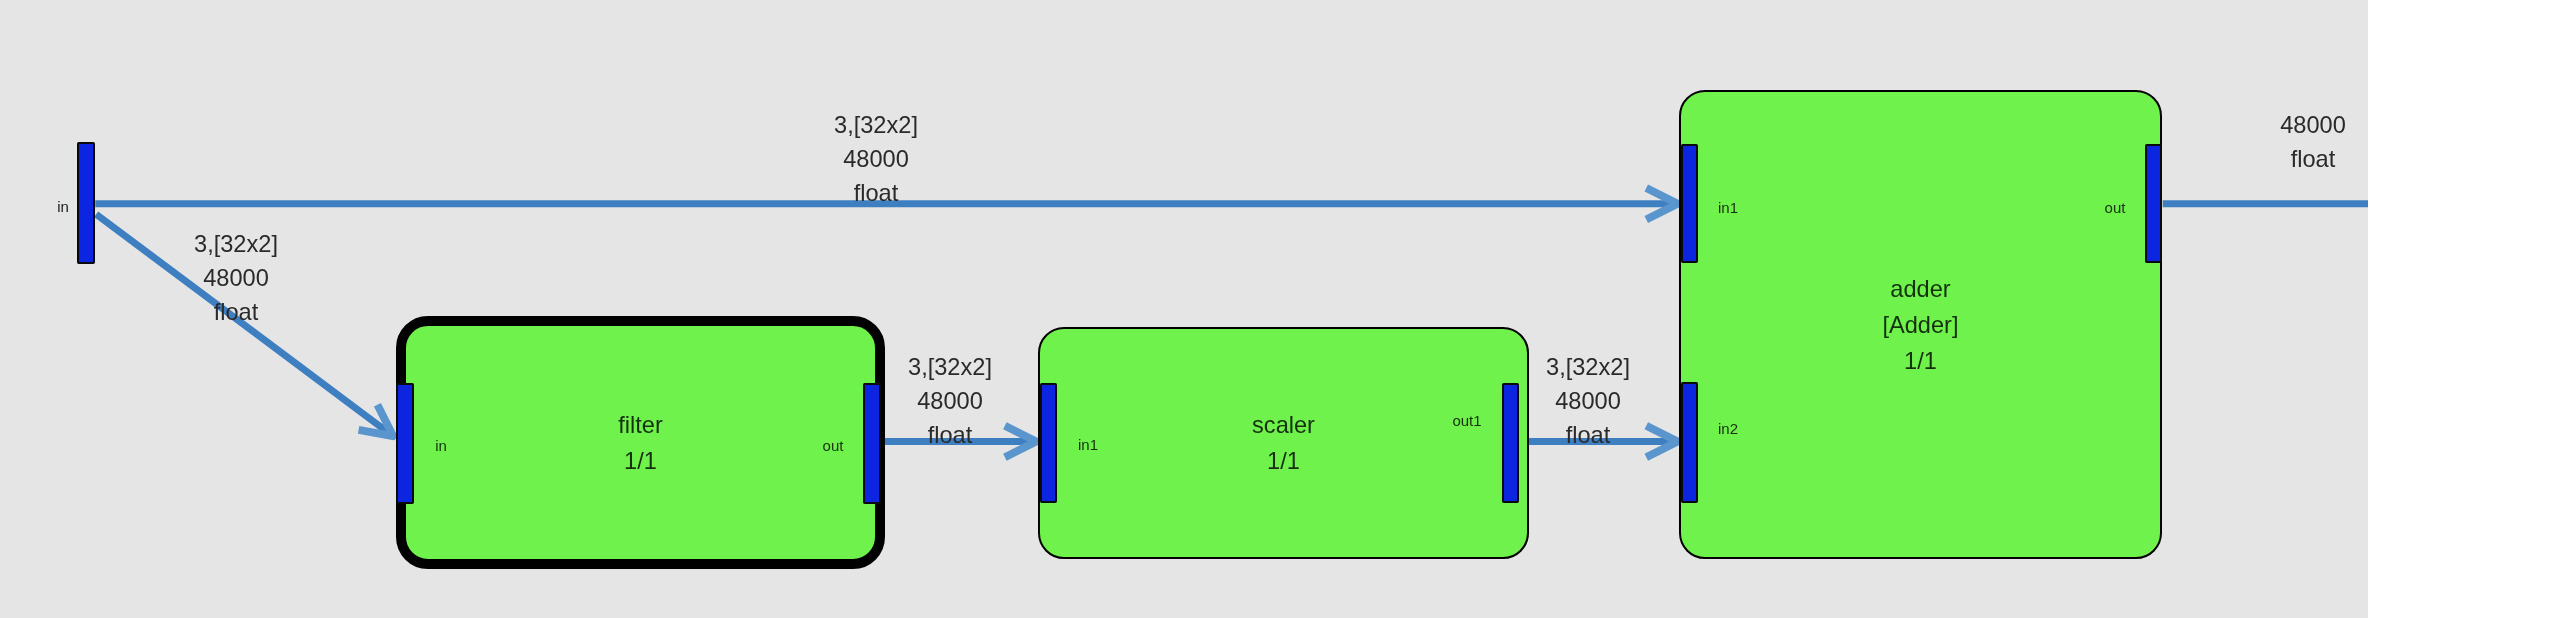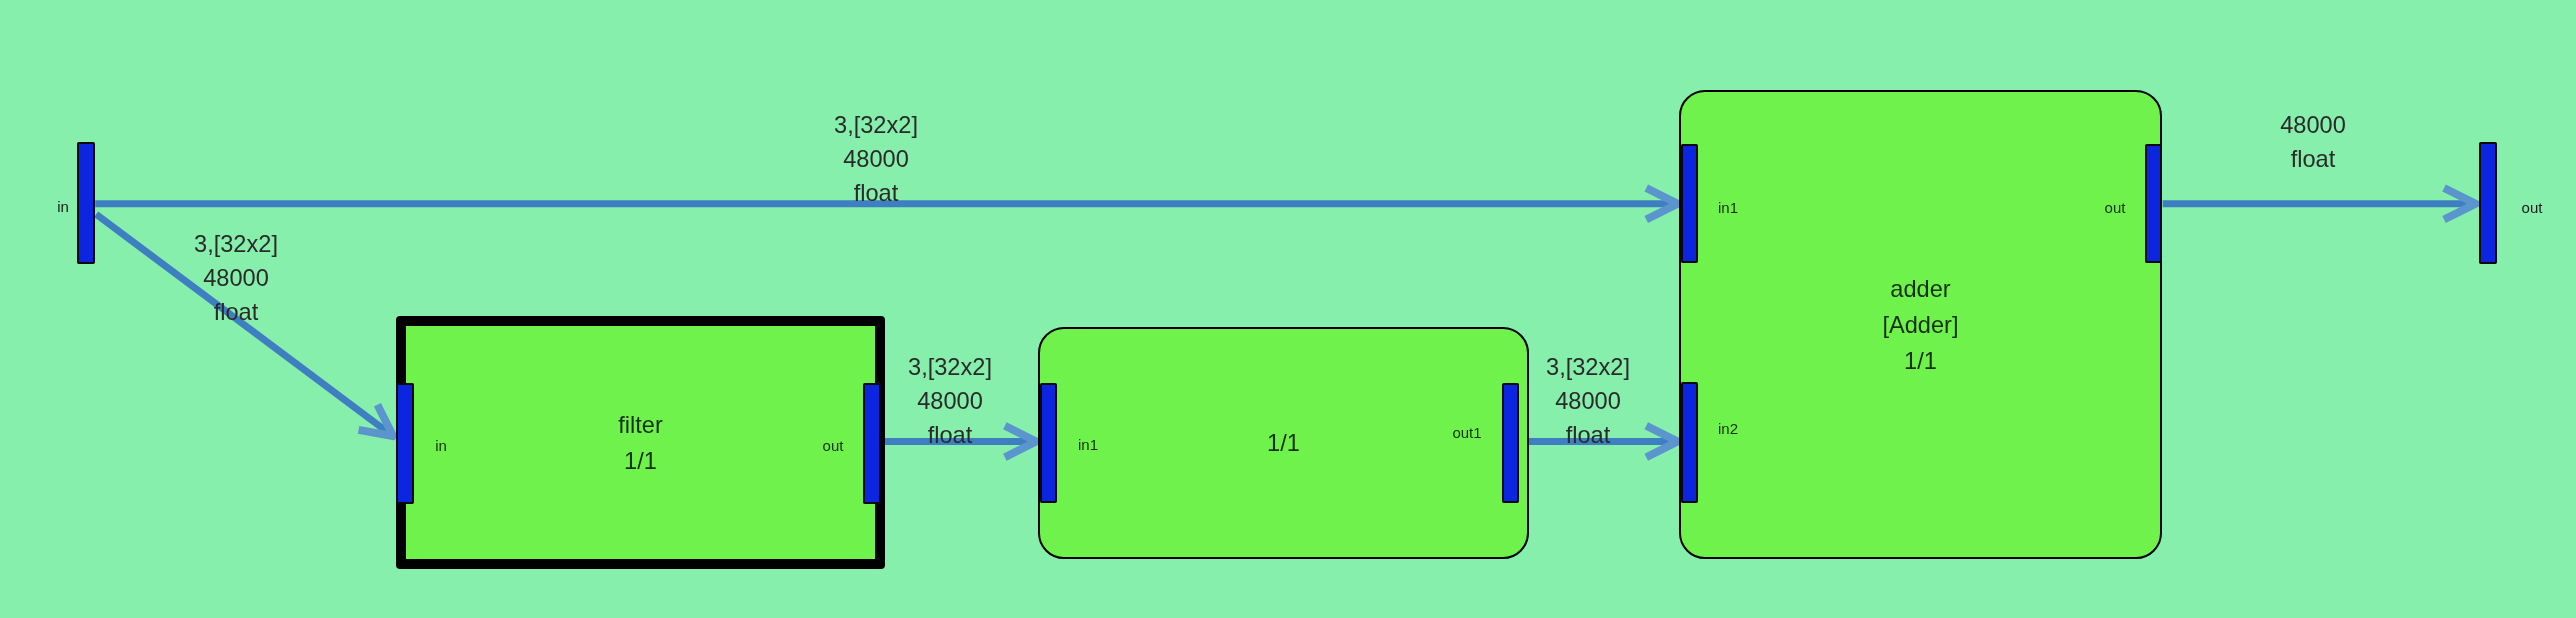--- a/index.html
+++ b/index.html
@@ -1,26 +1,26 @@
 <!DOCTYPE html>
 <html style="font-size:14px"><head>
 <meta charset="utf-8">
 <style>
   html,body { margin:0; padding:0; background:#ffffff; }
   .canvas {
-    position:relative; width:2576px; height:619px; background:#86efac;
+    position:relative; width:2368px; height:619px; background:#e5e5e5;
     font-family:"Liberation Sans", sans-serif; color:#1c1c1c; overflow:hidden;
   }
   svg.edges { position:absolute; left:0; top:0; }
   .node {
     position:absolute; background:#70f24c; border:2.6px solid #000;
     border-radius:26px; box-sizing:border-box;
     display:flex; align-items:center; justify-content:center;
   }
-  .node.selected { border-width:10.5px; border-radius:4px; }
+  .node.selected { border-width:10.5px; border-radius:32px; }
   .node-text { text-align:center; font-size:23.6px; line-height:36px; color:#14300e; }
   .port { position:absolute; background:#0c25e1; border:2.6px solid #0a0a0a; box-sizing:border-box; border-radius:1.7px; }
   .plabel {
     position:absolute; transform:translate(-50%,-50%);
     font-size:15px; white-space:nowrap; color:#16310f;
   }
   .plabel.io { color:#1c1c1c; }
   .elabel {
     position:absolute; width:280px; transform:translateX(-50%);
     font-size:23.6px; line-height:34px; text-align:center; color:#2a2a2a;
@@ -71,20 +71,21 @@
 
   <div class="node selected" style="left:396px; top:316px; width:489px; height:253px;">
     <div class="node-text">
       <div>filter</div>
       <div>1/1</div>
     </div>
   </div>
 
   <div class="node" style="left:1038px; top:327px; width:491px; height:232px;">
     <div class="node-text">
+      <div>scaler</div>
       <div>1/1</div>
     </div>
   </div>
 
   <div class="node" style="left:1679px; top:90px; width:483px; height:469px;">
     <div class="node-text">
       <div>adder</div>
       <div>[Adder]</div>
       <div>1/1</div>
     </div>
@@ -103,20 +104,20 @@
   <div class="port" style="left:1681px; top:382px; width:16.6px; height:121px;"></div>
   <div class="port" style="left:2145px; top:144px; width:16.6px; height:119px;"></div>
 
   <span class="plabel io" style="left:63px; top:206px;">in</span>
   <span class="plabel io" style="left:2532px; top:207px;">out</span>
 
   <span class="plabel" style="left:441px; top:445px;">in</span>
   <span class="plabel" style="left:833px; top:445px;">out</span>
 
   <span class="plabel" style="left:1088px; top:444px;">in1</span>
-  <span class="plabel" style="left:1467px; top:432px;">out1</span>
+  <span class="plabel" style="left:1467px; top:420px;">out1</span>
 
   <span class="plabel" style="left:1728px; top:207px;">in1</span>
   <span class="plabel" style="left:1728px; top:428px;">in2</span>
   <span class="plabel" style="left:2115px; top:207px;">out</span>
 
 </div>
 
 
 </body></html>

